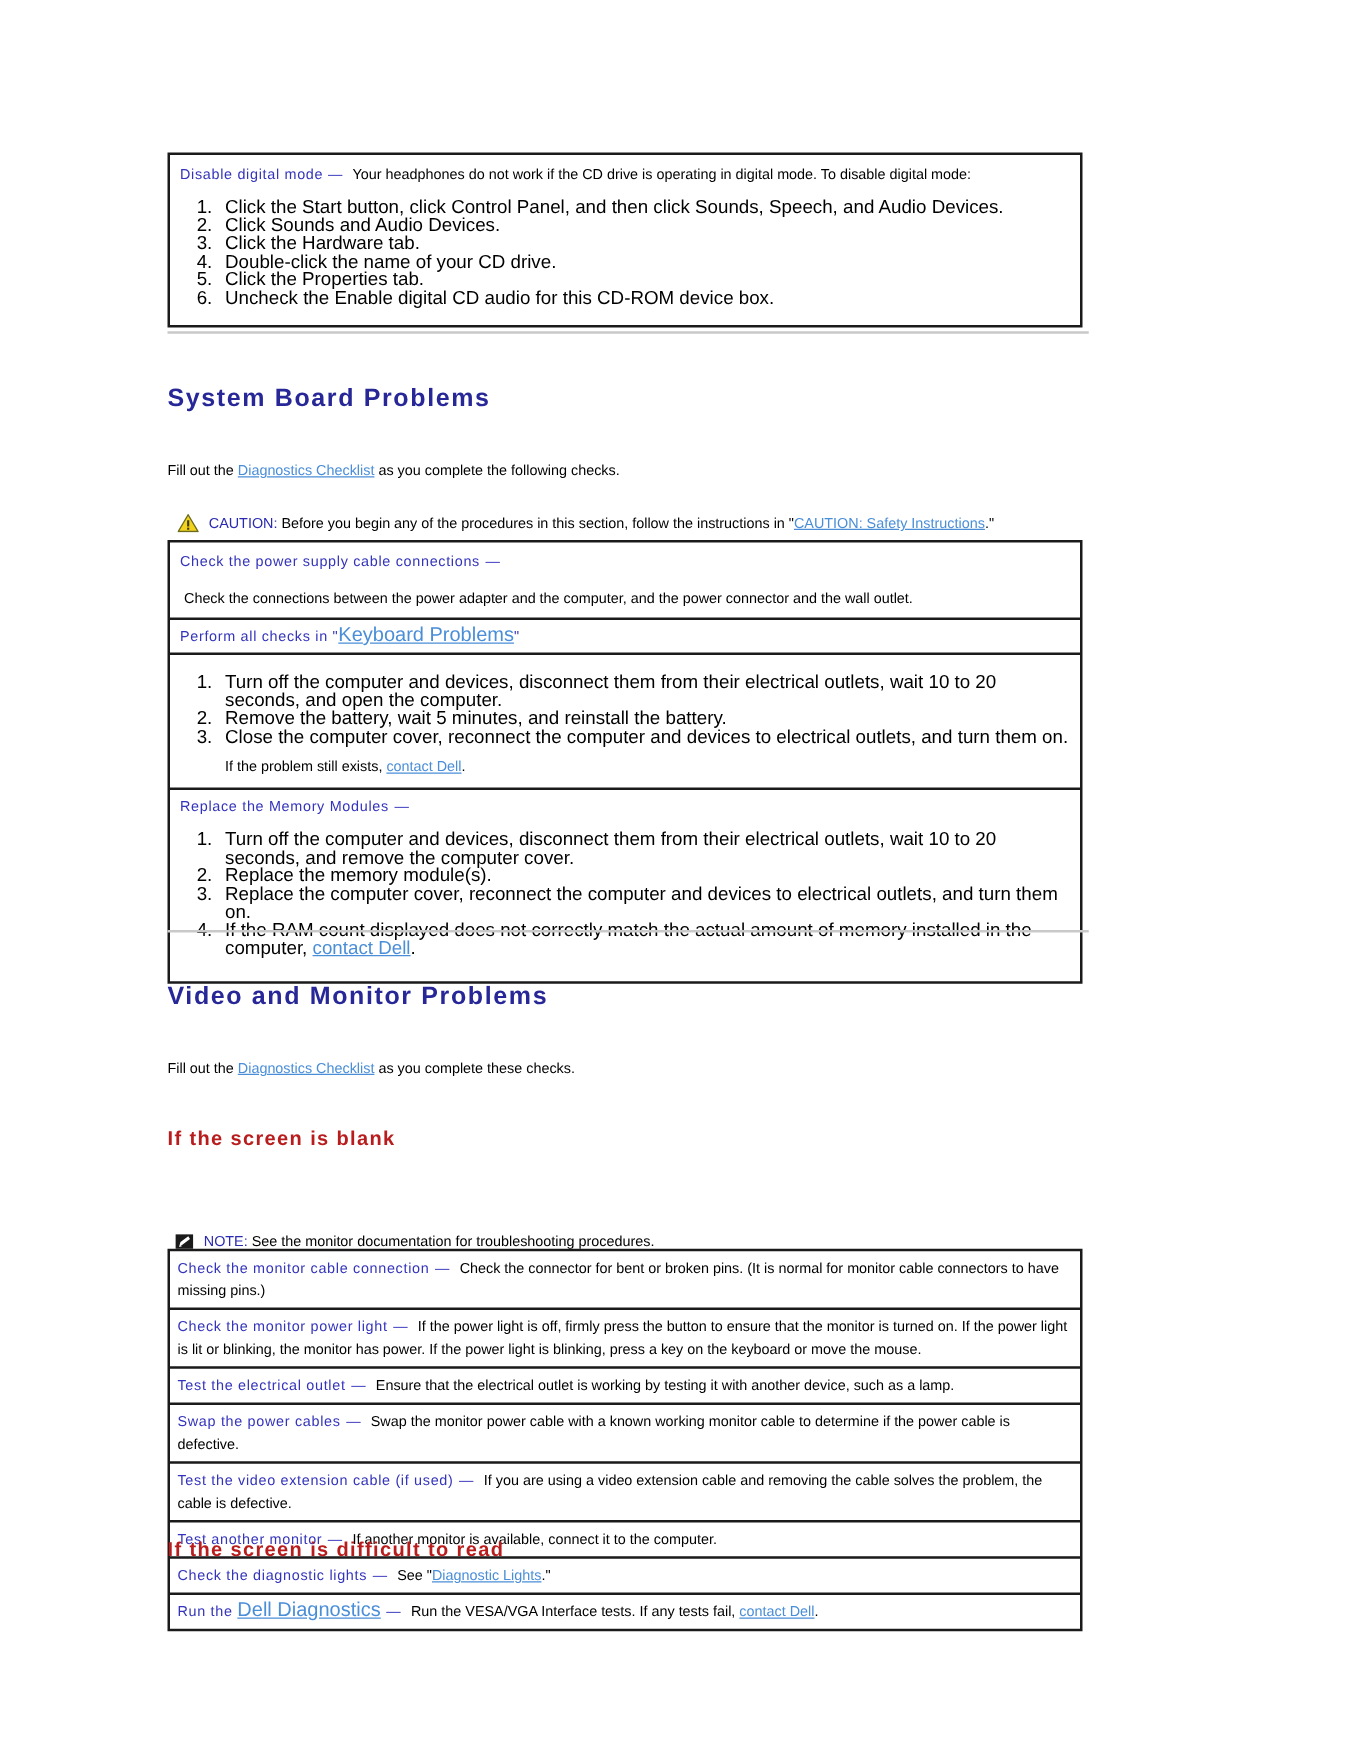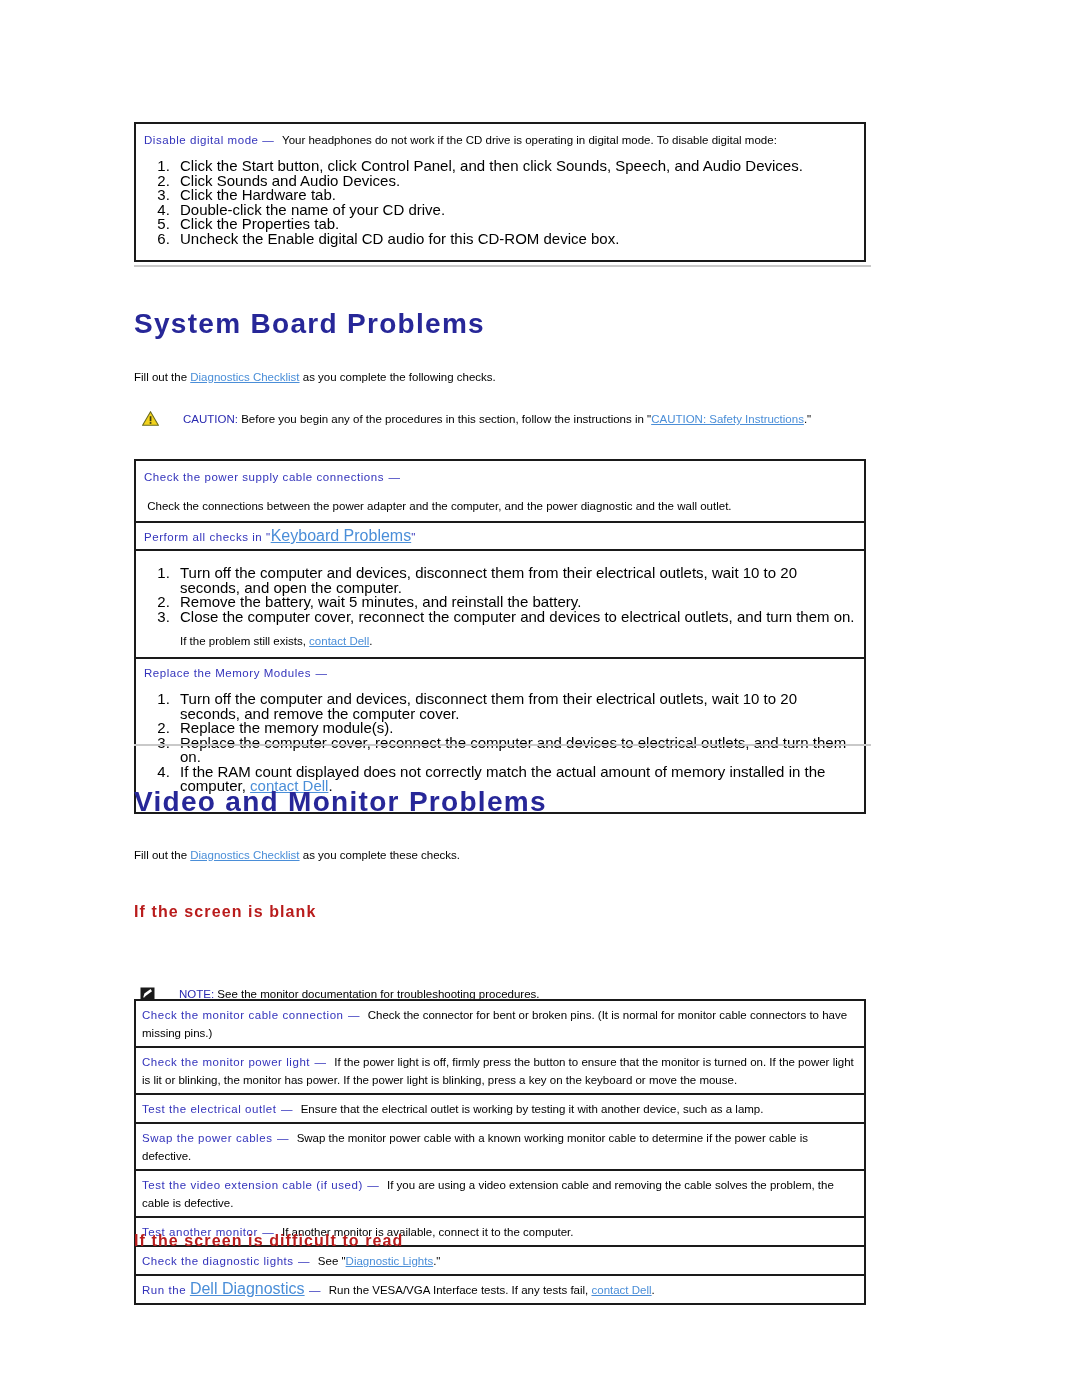--- a/index.html
+++ b/index.html
@@ -34,21 +34,21 @@
     color: #000000;
   }
   a.doclink,
   .doclink {
     color: #4a8ed8;
     text-decoration: underline;
   }
 
   
   h1.h-main {
-    font-size: 28px;
+    font-size: 20px;
     font-weight: bold;
     color: #272798;
     letter-spacing: 1.3px;
     margin: 0;
     padding: 0;
     font-family: "Liberation Sans", sans-serif;
   }
   h2.h-sub {
     font-size: 16px;
     font-weight: bold;
@@ -111,21 +111,21 @@
   .afterlist {
     margin: 11px 0 2px 36px;
     font-size: 11.5px;
     color: #000000;
   }
 
   
   .adm {
     display: flex;
     align-items: flex-start;
-    gap: 24px;
+    gap: 8px;
   }
   .adm-text {
     font-size: 11.5px;
     line-height: 15px;
     color: #2a2ab0;
     padding-top: 1px;
   }
   .adm-text .plain { color: #000000; }
   .caution-icon { width: 17px; height: 15px; flex: 0 0 17px; }
   .note-icon { width: 15px; height: 14px; flex: 0 0 15px; margin-top: 1px; }
@@ -165,26 +165,26 @@
       <svg class="caution-icon" viewBox="0 0 17 15">
         <polygon points="8.5,0.8 16.4,14.2 0.6,14.2" fill="#f2d21c" stroke="#6b6b1e" stroke-width="1.1"></polygon>
         <rect x="7.7" y="5.2" width="1.7" height="5" fill="#3a3a14"></rect>
         <rect x="7.7" y="11.1" width="1.7" height="1.7" fill="#3a3a14"></rect>
       </svg>
       <div class="adm-text">
         <span>CAUTION:</span><span class="plain"> Before you begin any of the procedures in this section, follow the instructions in "</span><a class="doclink" href="#">CAUTION: Safety Instructions</a><span class="plain">."</span>
       </div>
     </div>
 
-    <div style="position:absolute; left:0px; top:459px;border-radius:12px;">
+    <div style="position:absolute; left:0px; top:432px;border-radius:12px;">
       <div class="box">
 
         <div class="row" style="padding:6px 8px 7px 8px;">
           <div><span class="lead">Check the power supply cable connections</span>&nbsp;<span class="lead">—</span></div>
-          <div class="rowtext" style="margin-top:14px;">&nbsp;<span>Check the connections between the power adapter and the computer, and the power diagnostic and the wall outlet.</span></div>
+          <div class="rowtext" style="margin-top:14px;">&nbsp;<span>Check the connections between the power adapter and the computer, and the power connector and the wall outlet.</span></div>
         </div>
 
         <div class="row" style="padding:4px 8px 4px 8px;">
           <span class="lead">Perform all checks in "</span><a class="doclink" href="#">Keyboard Problems</a><span class="lead">"</span>
         </div>
 
         <div class="row" style="padding:4px 8px 8px 8px;">
           <ol class="steps">
             <li>Turn off the computer and devices, disconnect them from their electrical outlets, wait 10 to 20 seconds, and open the computer.</li>
             <li>Remove the battery, wait 5 minutes, and reinstall the battery.</li>

